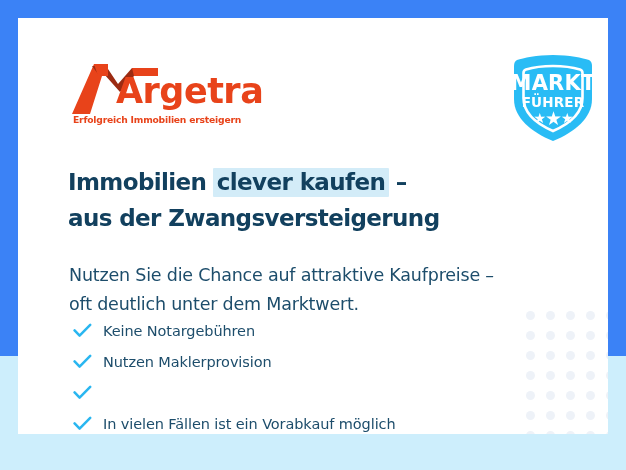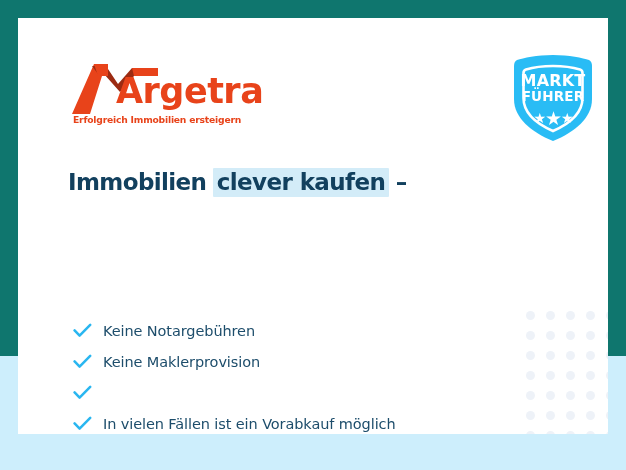--- a/index.html
+++ b/index.html
@@ -12,21 +12,21 @@
     height: 470px;
     overflow: hidden;
     background: #cdeefc;
     font-family: "Liberation Sans", sans-serif;
   }
 
   #banner {
     position: relative;
     width: 626px;
     height: 356px;
-    background: #0f766e;
+    background: #3b82f6;
     box-sizing: border-box;
   }
 
   
   #card {
     position: absolute;
     left: 18px;
     top: 18px;
     width: 590px;
     height: 416px;
@@ -106,21 +106,21 @@
     left: 0;
     top: 20px;
     width: 92px;
     text-align: center;
     color: #ffffff;
     font-family: "DejaVu Sans", sans-serif;
     font-weight: bold;
     line-height: 1.08;
     pointer-events: none;
   }
-  #badge-line1 { font-size: 16px; letter-spacing: 0.2px; display: block; }
+  #badge-line1 { font-size: 21px; letter-spacing: 0.2px; display: block; }
   #badge-line2 { font-size: 13.5px; letter-spacing: 0.2px; display: block; }
   #badge-stars {
     position: absolute;
     left: 0;
     top: 55px;
     width: 92px;
     text-align: center;
     color: #ffffff;
     font-size: 14px;
     letter-spacing: -1px;
@@ -254,39 +254,44 @@
         <span id="badge-line1">MARKT</span>
         <span id="badge-line2">FÜHRER</span>
       </div>
       <div id="badge-stars">
         <span>★</span><span class="star-big">★</span><span>★</span>
       </div>
     </div>
 
     <h1 id="headline">
       <span class="hl-line"><span>Immobilien </span><span class="hl-mark">clever kaufen</span><span> –</span></span>
+      <span class="hl-line">aus der Zwangsversteigerung</span>
     </h1>
 
+    <p id="subheadline">
+      <span class="sub-line">Nutzen Sie die Chance auf attraktive Kaufpreise –</span>
+      <span class="sub-line">oft deutlich unter dem Marktwert.</span>
+    </p>
 
     <ul id="bullets" style="list-style:none;margin:0;padding:0;">
         <li class="bullet-row">
           <span class="bullet-check">
             <svg width="19" height="15" viewBox="0 0 19 15">
               <polyline points="1.6,7.4 6.6,12.6 17.2,1.8" fill="none" stroke="#29b6f0" stroke-width="2.5" stroke-linecap="round" stroke-linejoin="round"></polyline>
             </svg>
           </span>
           <span class="bullet-label">Keine Notargebühren</span>
         </li>
         <li class="bullet-row">
           <span class="bullet-check">
             <svg width="19" height="15" viewBox="0 0 19 15">
               <polyline points="1.6,7.4 6.6,12.6 17.2,1.8" fill="none" stroke="#29b6f0" stroke-width="2.5" stroke-linecap="round" stroke-linejoin="round"></polyline>
             </svg>
           </span>
-          <span class="bullet-label">Keine Maklerprovision</span>
+          <span class="bullet-label">Nutzen Maklerprovision</span>
         </li>
         <li class="bullet-row">
           <span class="bullet-check">
             <svg width="19" height="15" viewBox="0 0 19 15">
               <polyline points="1.6,7.4 6.6,12.6 17.2,1.8" fill="none" stroke="#29b6f0" stroke-width="2.5" stroke-linecap="round" stroke-linejoin="round"></polyline>
             </svg>
           </span>
         </li>
         <li class="bullet-row">
           <span class="bullet-check">

